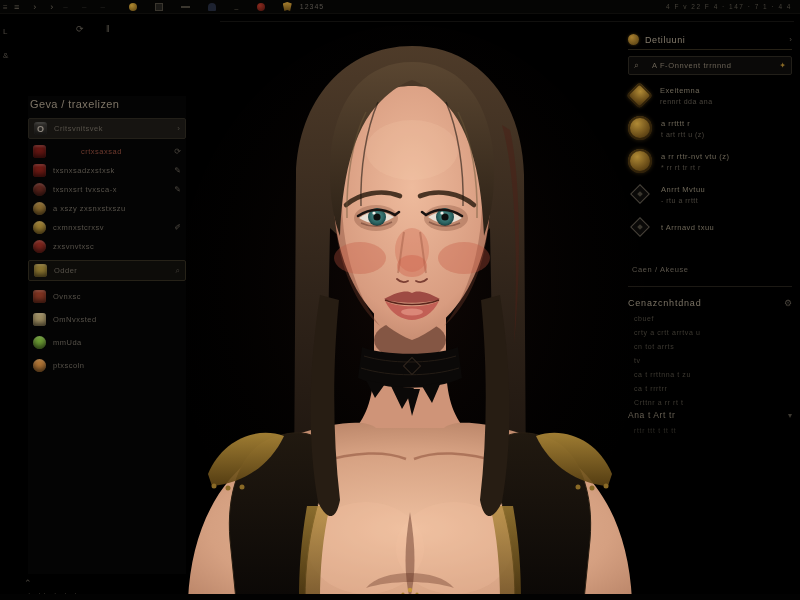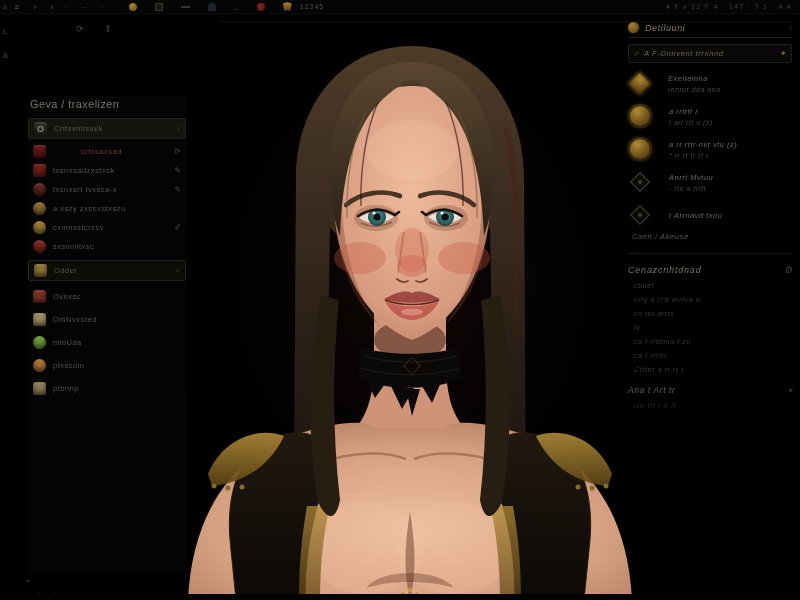--- a/index.html
+++ b/index.html
@@ -34,47 +34,47 @@
   .lrow.boxed { border:1px solid #262218; background:#0d0c09; border-radius:2px; height:21px; margin:4px 0; }
   .lrow.tall { height:23px; }
   .ric { width:13px; height:13px; border-radius:3px; flex:none; box-shadow:inset 0 -3px 5px rgba(0,0,0,.6), inset 0 2px 2px rgba(255,255,255,.12); }
   .ric.circle { border-radius:50%; }
   .ric.gear { display:flex; align-items:center; justify-content:center; color:#8a837a; font-size:9px; font-weight:bold; }
   .rlabel { color:#57524a; font-size:7.5px; letter-spacing:0.5px; white-space:nowrap; overflow:hidden; flex:1; }
   .lrow.warn .rlabel { color:#6e3a2e;padding-left:28px; }
   .rtrail { color:#4a453e; font-size:8px; flex:none; }
 
   
-  #rightpanel { left:628px; top:22px; width:164px; z-index:4;font-style:italic; }
+  #rightpanel { left:628px; top:34px; width:164px; z-index:4; }
   #rp-header { display:flex; align-items:center; gap:6px; border-bottom:1px solid #262116; padding-bottom:4px; }
   #rp-header .rp-coin { width:11px; height:11px; border-radius:50%; background:radial-gradient(circle at 35% 30%, #a87f2e, #4e3a10); box-shadow:0 0 3px rgba(160,120,40,.4); }
   #rp-header span.t { color:#847b6c; font-size:9px; letter-spacing:0.6px; flex:1; }
   #rp-header .chev { color:#4a453e; font-size:8px; }
   #rp-search { display:flex; align-items:center; gap:5px; border:1px solid #221f19; background:#0a0908; border-radius:2px; height:19px; margin-top:6px; padding:0 5px; }
   #rp-search .mag { color:#6b6356; font-size:9px; }
-  #rp-search .q { color:#6b6356; font-size:7.5px; letter-spacing:0.6px; flex:1; white-space:nowrap; overflow:hidden; }
+  #rp-search .q { color:#6b6356; font-size:7.5px; letter-spacing:0.6px; flex:1; white-space:nowrap; overflow:hidden;margin-left:8px; }
   #rp-search .spark { color:#8a6a26; font-size:8px; }
-  .ritem { display:flex; gap:17px; align-items:center; margin-top:9px; }
+  .ritem { display:flex; gap:9px; align-items:center; margin-top:9px; }
   .ricon { width:24px; height:24px; flex:none; border-radius:50%;
            background:radial-gradient(circle at 38% 32%, #b08a35, #6a4d18 55%, #2e2008);
            box-shadow:0 0 4px rgba(150,110,40,.35), inset 0 0 0 2px rgba(40,28,8,.8); }
   .ricon.gem { border-radius:4px; transform:rotate(45deg); width:19px; height:19px; margin:2px; }
   .ritext { min-width:0; }
   .rititle { color:#6e6758; font-size:7.5px; letter-spacing:0.5px; white-space:nowrap; }
   .risub { color:#49443c; font-size:7px; margin-top:3px; letter-spacing:0.5px; white-space:nowrap; }
   .diamond-wrap { width:24px; height:24px; flex:none; display:flex; align-items:center; justify-content:center; }
   .diamond { width:14px; height:14px; border:1px solid #47423a; transform:rotate(45deg); background:#0a0908; display:flex; align-items:center; justify-content:center; }
   .diamond i { width:4px; height:4px; background:#3a362e; display:block; }
-  #rp-link { color:#5a544a; font-size:7.5px; letter-spacing:0.6px; margin-top:5px; padding-left:4px; }
+  #rp-link { color:#5a544a; font-size:7.5px; letter-spacing:0.6px; margin-top:26px; padding-left:4px; }
   #rp-div { height:1px; background:#1c1914; margin-top:12px; }
   #rp-settings-h { display:flex; align-items:center; margin-top:11px; }
   #rp-settings-h .t { color:#7a7264; font-size:9px; letter-spacing:0.8px; flex:1; }
   #rp-settings-h .gear { color:#49443c; font-size:9px; }
   .rp-line { color:#3d3931; font-size:7px; letter-spacing:0.6px; margin-top:7px; padding-left:6px; white-space:nowrap; }
-  #rp-footer { display:flex; align-items:center; margin-top:12px; }
+  #rp-footer { display:flex; align-items:center; margin-top:4px; }
   #rp-footer .t { color:#665f52; font-size:8.5px; letter-spacing:0.6px; flex:1; }
   #rp-footer .ic { color:#3d3931; font-size:8px; }
   #rp-faint { color:#2f2c26; font-size:6.5px; letter-spacing:0.8px; margin-top:7px; padding-left:6px; }
 
   
   #b-chev { left:24px; top:578px; color:#49443c; font-size:9px; z-index:5; }
   #b-dots { left:28px; top:590px; color:#36332c; font-size:7px; letter-spacing:3px; z-index:5; }
   #b-strip { left:0; top:594px; width:800px; height:6px; background:#020202; z-index:3; }
 
   
@@ -303,24 +303,20 @@
       <span class="rlabel">OmNvxsted</span>
     </div>
     <div class="lrow tall">
       <span class="ric circle" style="background: rgb(108, 156, 52);"></span>
       <span class="rlabel">mmUda</span>
     </div>
     <div class="lrow tall">
       <span class="ric circle" style="background: rgb(176, 116, 52);"></span>
       <span class="rlabel">ptxscoln</span>
     </div>
-    <div class="lrow tall">
-      <span class="ric" style="background: rgb(140, 124, 84);"></span>
-      <span class="rlabel">ptbnnp</span>
-    </div>
   </div>
 
   <div id="rightpanel" class="abs">
     <div id="rp-header">
       <span class="rp-coin"></span>
       <span class="t">Detiluuni</span>
       <span class="chev">›</span>
     </div>
     <div id="rp-search">
       <span class="mag">⌕</span>

